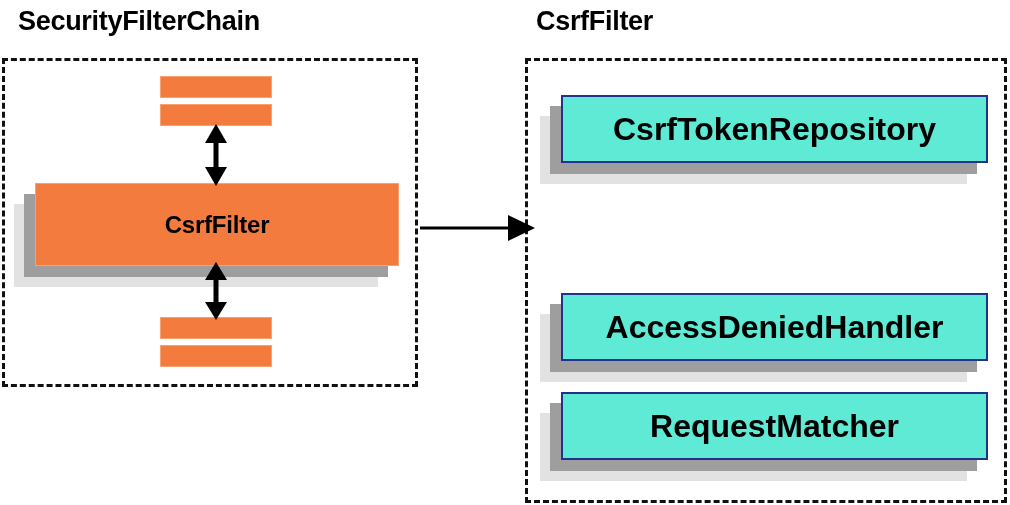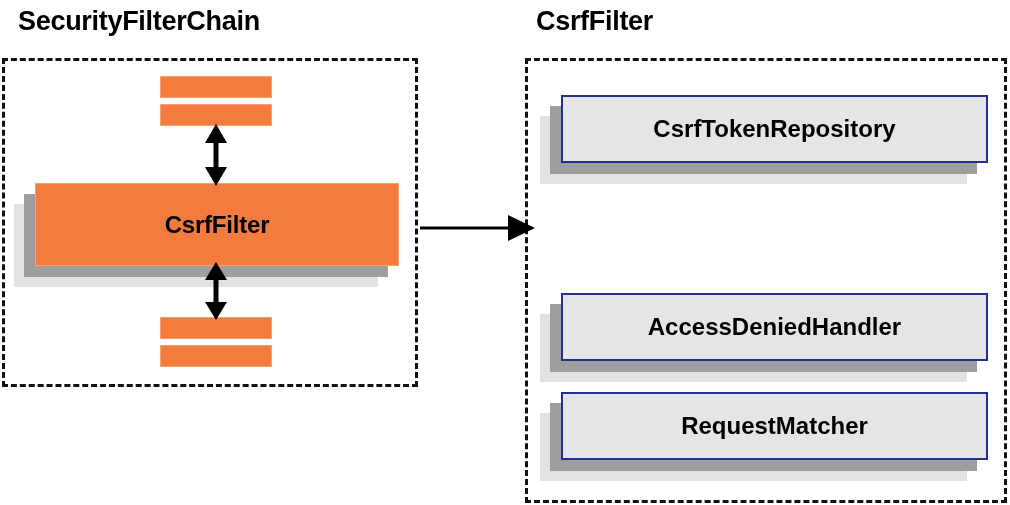--- a/index.html
+++ b/index.html
@@ -99,23 +99,23 @@
     height: 22px;
     left: 160px;
   }
   #stub-top-1    { top: 76px; }
   #stub-top-2    { top: 104px; }
   #stub-bottom-1 { top: 317px; }
   #stub-bottom-2 { top: 345px; }
 
   
   .blue .face {
-    background: #e5e5e5;
+    background: #5eead4;
     border: 2px solid #21318c;
-    font-size: 24px;
+    font-size: 32px;
     letter-spacing: 0px;
   }
   .blue {
     left: 561px;
     width: 427px;
     height: 68px;
   }
   #blue-0 { top: 95px; }
   #blue-1 { top: 194px; }
   #blue-2 { top: 293px; }

